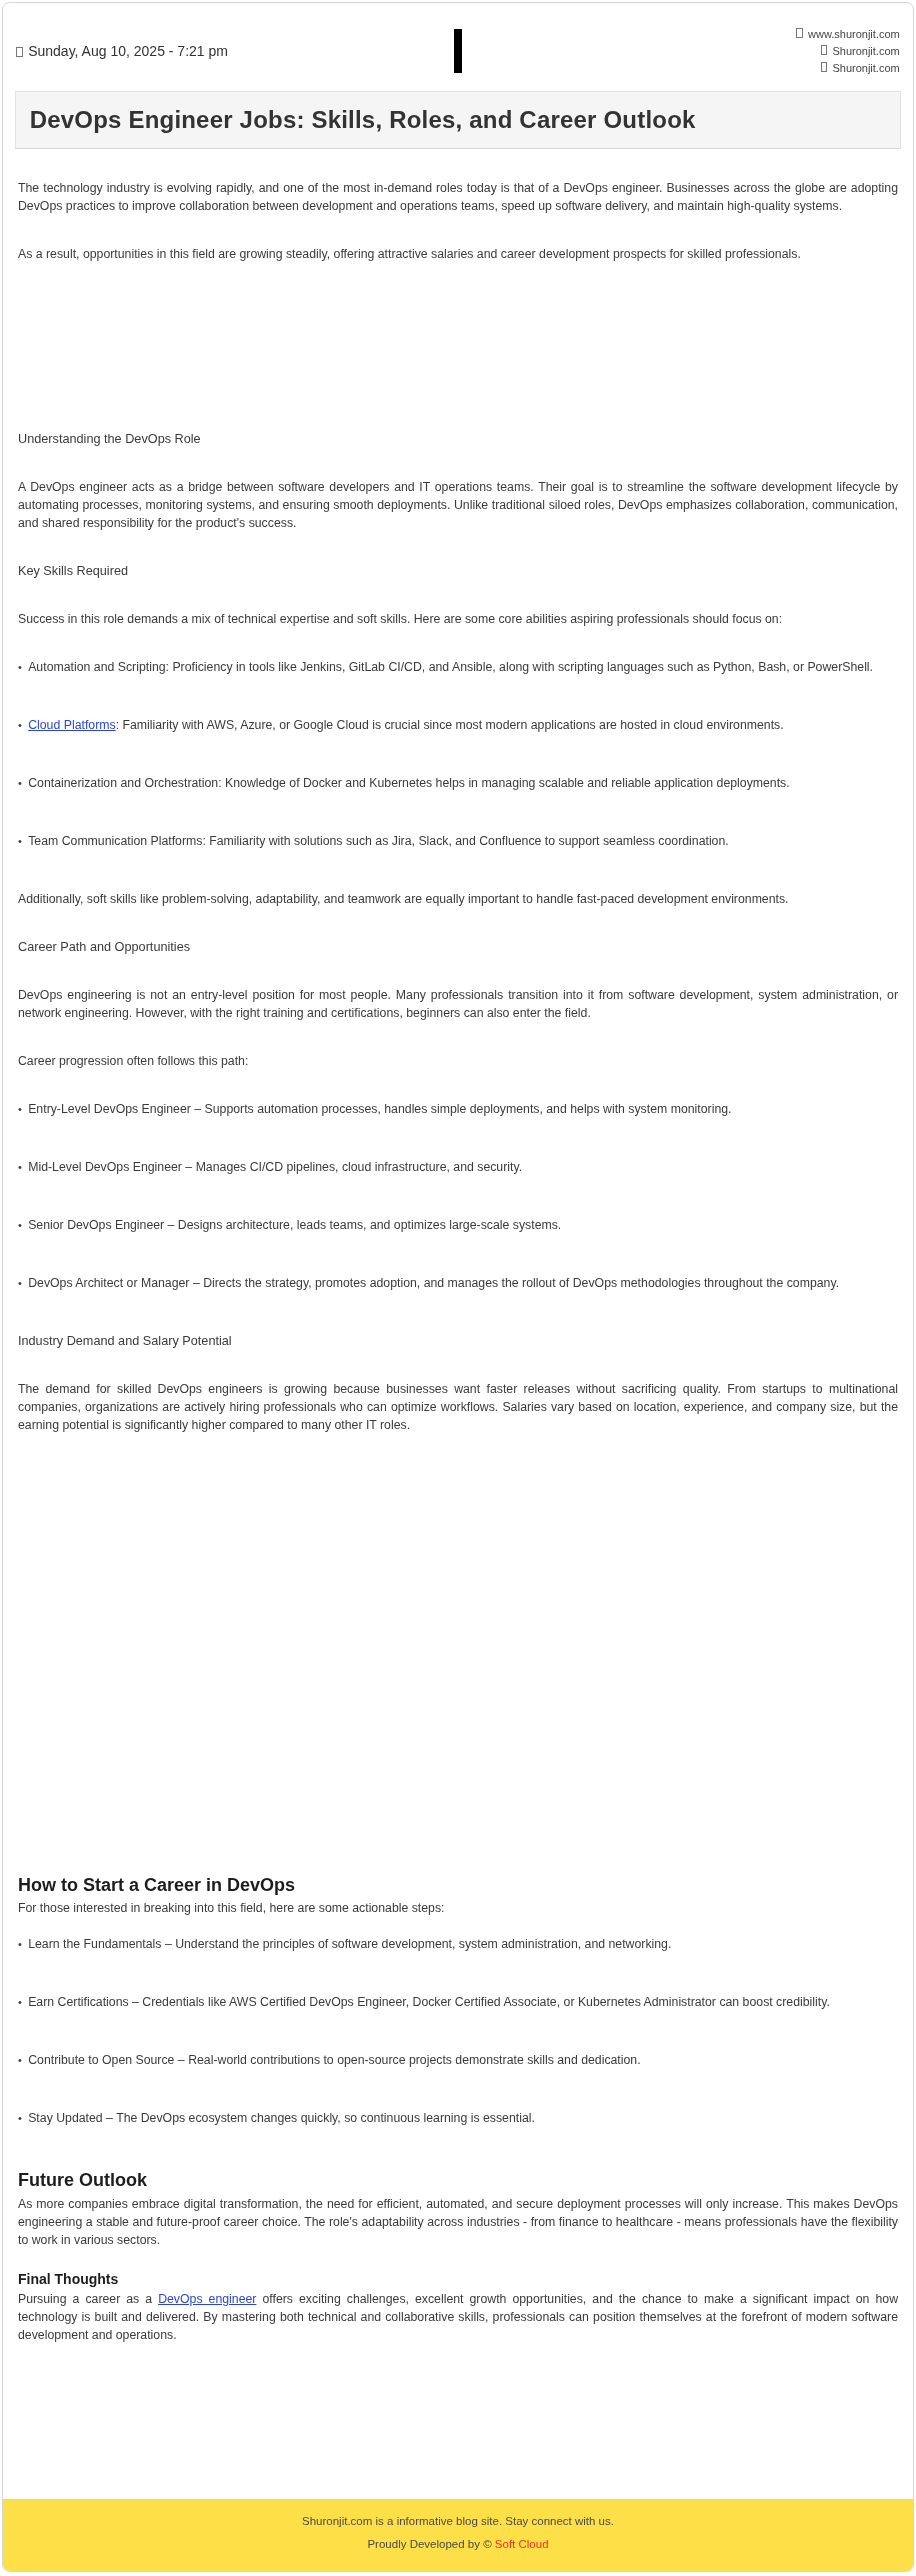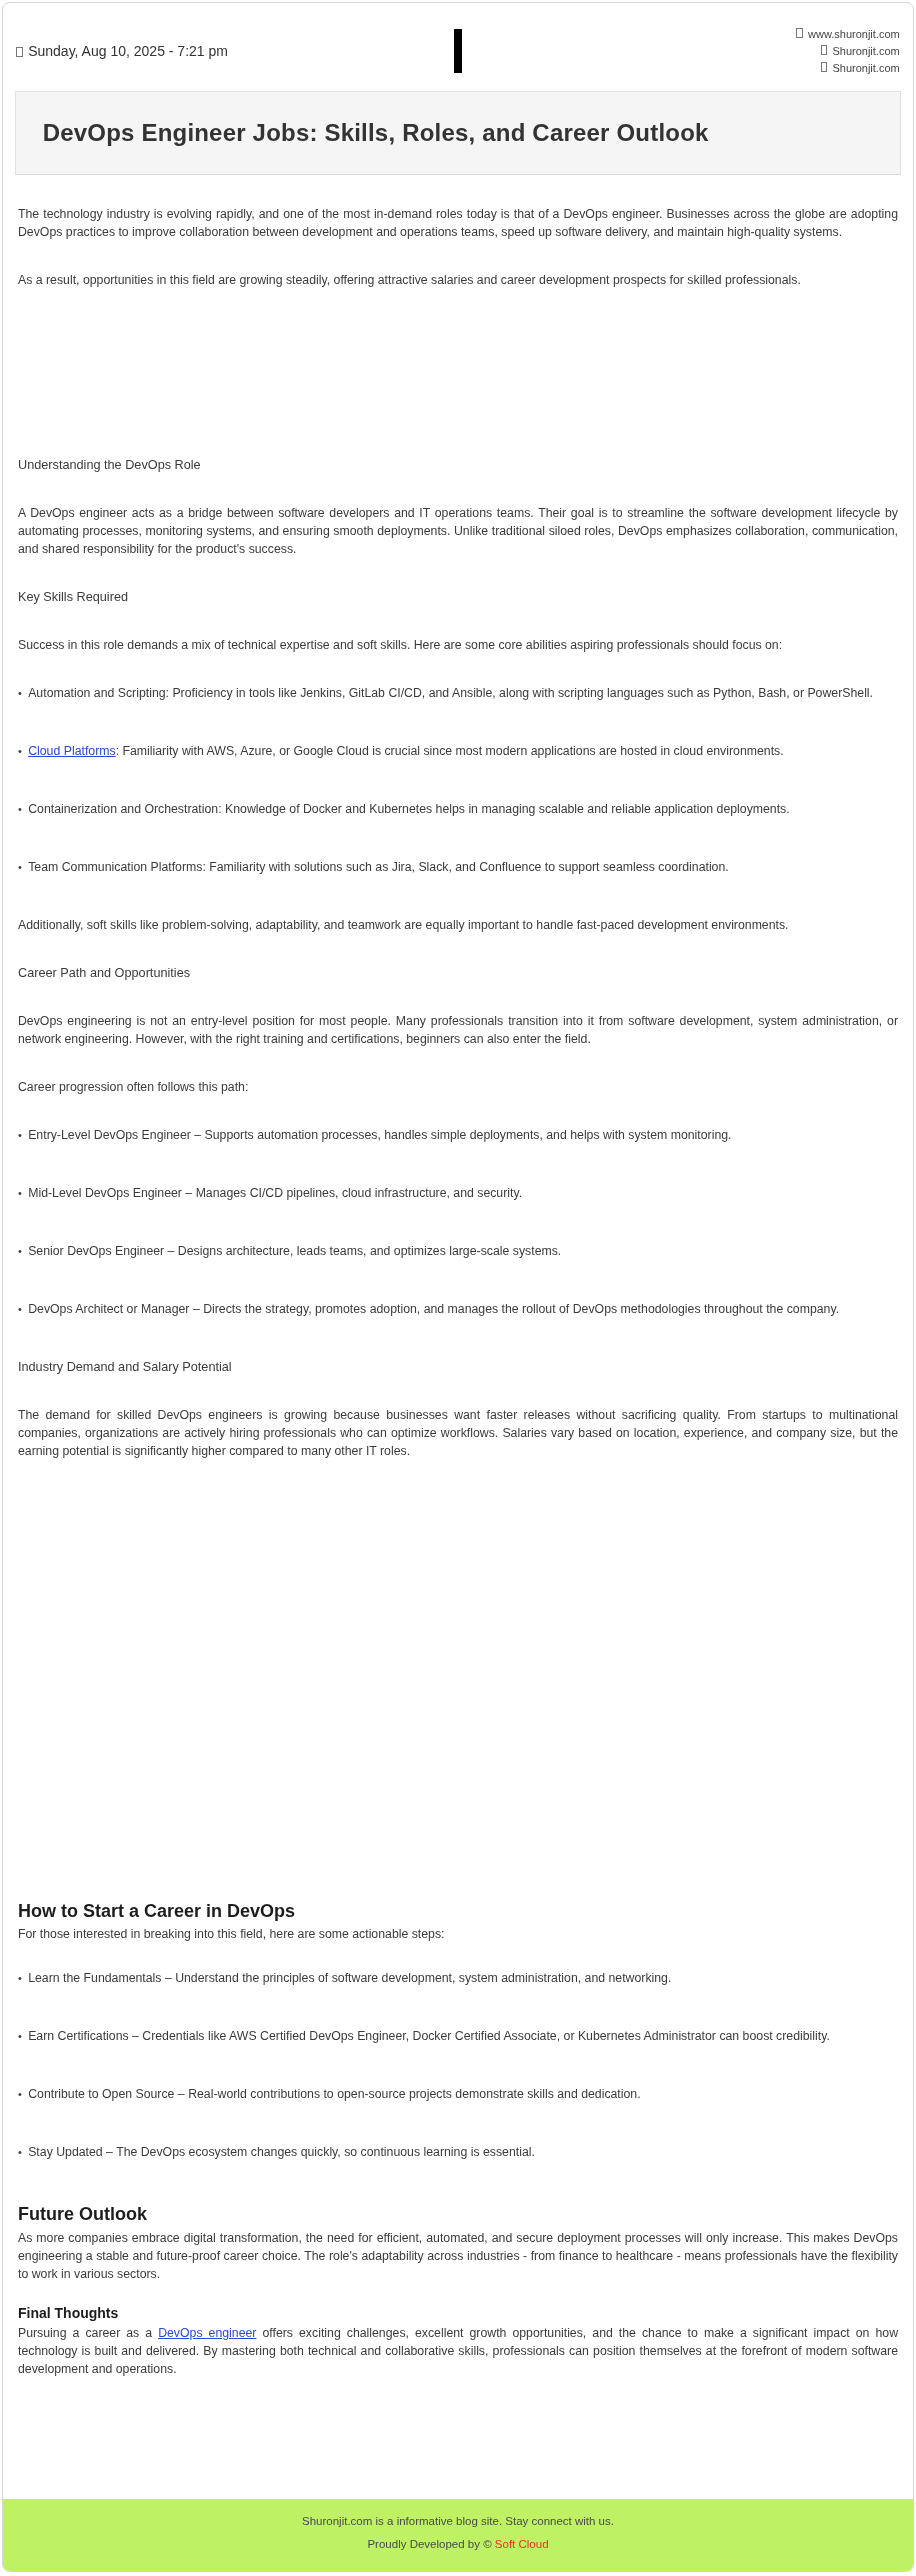--- a/index.html
+++ b/index.html
@@ -40,21 +40,21 @@
 
   
   .title-box {
     margin: 3.4px 12px 0 12px;
     background: #f5f5f5;
     border: 0.8px solid #e2e2e2;
     border-bottom: 1.7px solid #d8d8d8;
     padding: 9.3px 11px;
   }
   .title-box h1 {
-    margin: 16px;
+    margin: 3px;
     font-size: 24px;
     line-height: 31px;
     font-weight: bold;
     color: #333;
     letter-spacing: 0.2px;
   }
 
   
   .content {
     padding: 0 15.3px;
@@ -81,21 +81,21 @@
   }
   h3.sub {
     font-size: 14px;
     font-weight: bold;
     color: #1d1d1d;
     margin: 20.4px 0 1.7px 0;
     line-height: 18.7px;
   }
   ul.dotlist {
     list-style: none;
-    margin: 26px 0 0 0;
+    margin: 18px 0 0 0;
     padding: 0 0 0 10.2px;
   }
   ul.dotlist li {
     position: relative;
     margin: 0 0 40px 0;
     text-align: justify;
   }
   ul.dotlist li::before {
     content: "\2022";
     position: absolute;
@@ -103,21 +103,21 @@
     top: 0;
     color: #3b3b3b;
     font-size: 11px;
   }
   a.inline-link { color: #2b46d9; text-decoration: underline; }
   .spacer-a { height: 119px; }
   .spacer-b { height: 403px; }
 
   
   .site-footer {
-    background: #bef264;
+    background: #fde047;
     border-top: 0.8px solid #d2d2d2;
     text-align: center;
     padding: 15.3px 8.5px 20.4px 8.5px;
     font-size: 11.5px;
     color: #4a4a4a;
     margin-top: 25.5px;
   }
   .site-footer p { margin: 0 0 11px 0; }
   .site-footer p:last-child { margin-bottom: 0; }
   a.brand-link { color: #ee3124; text-decoration: none; }

